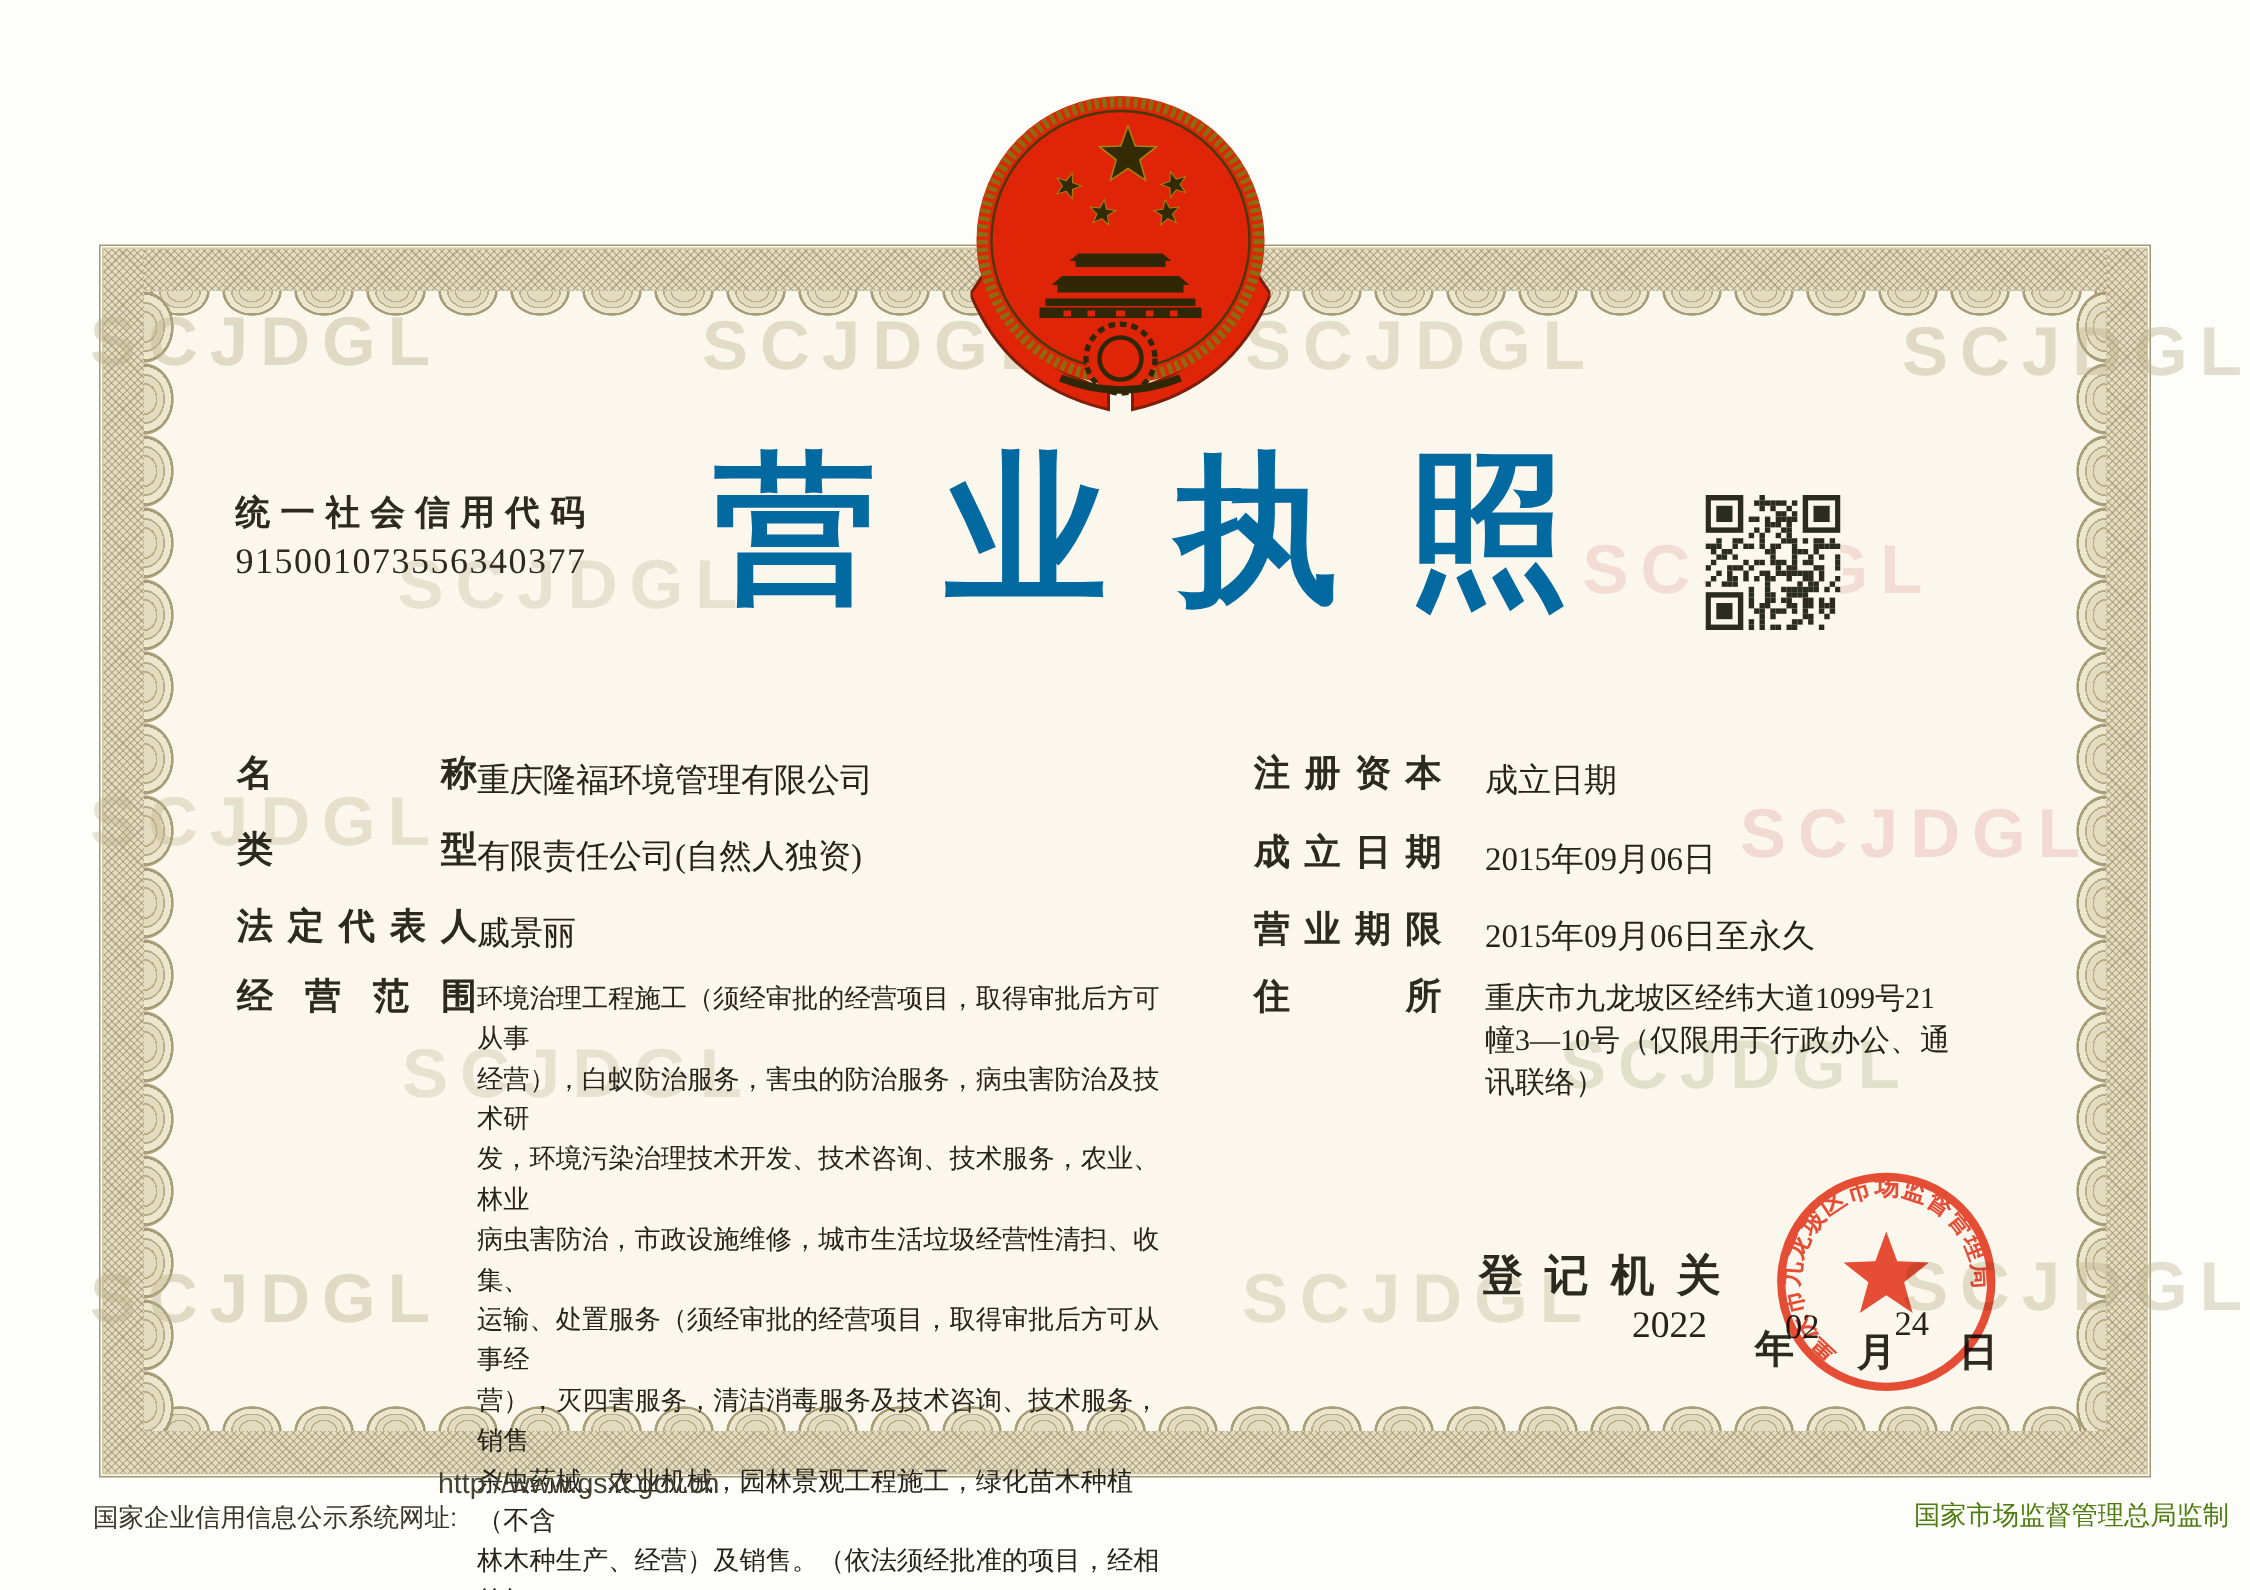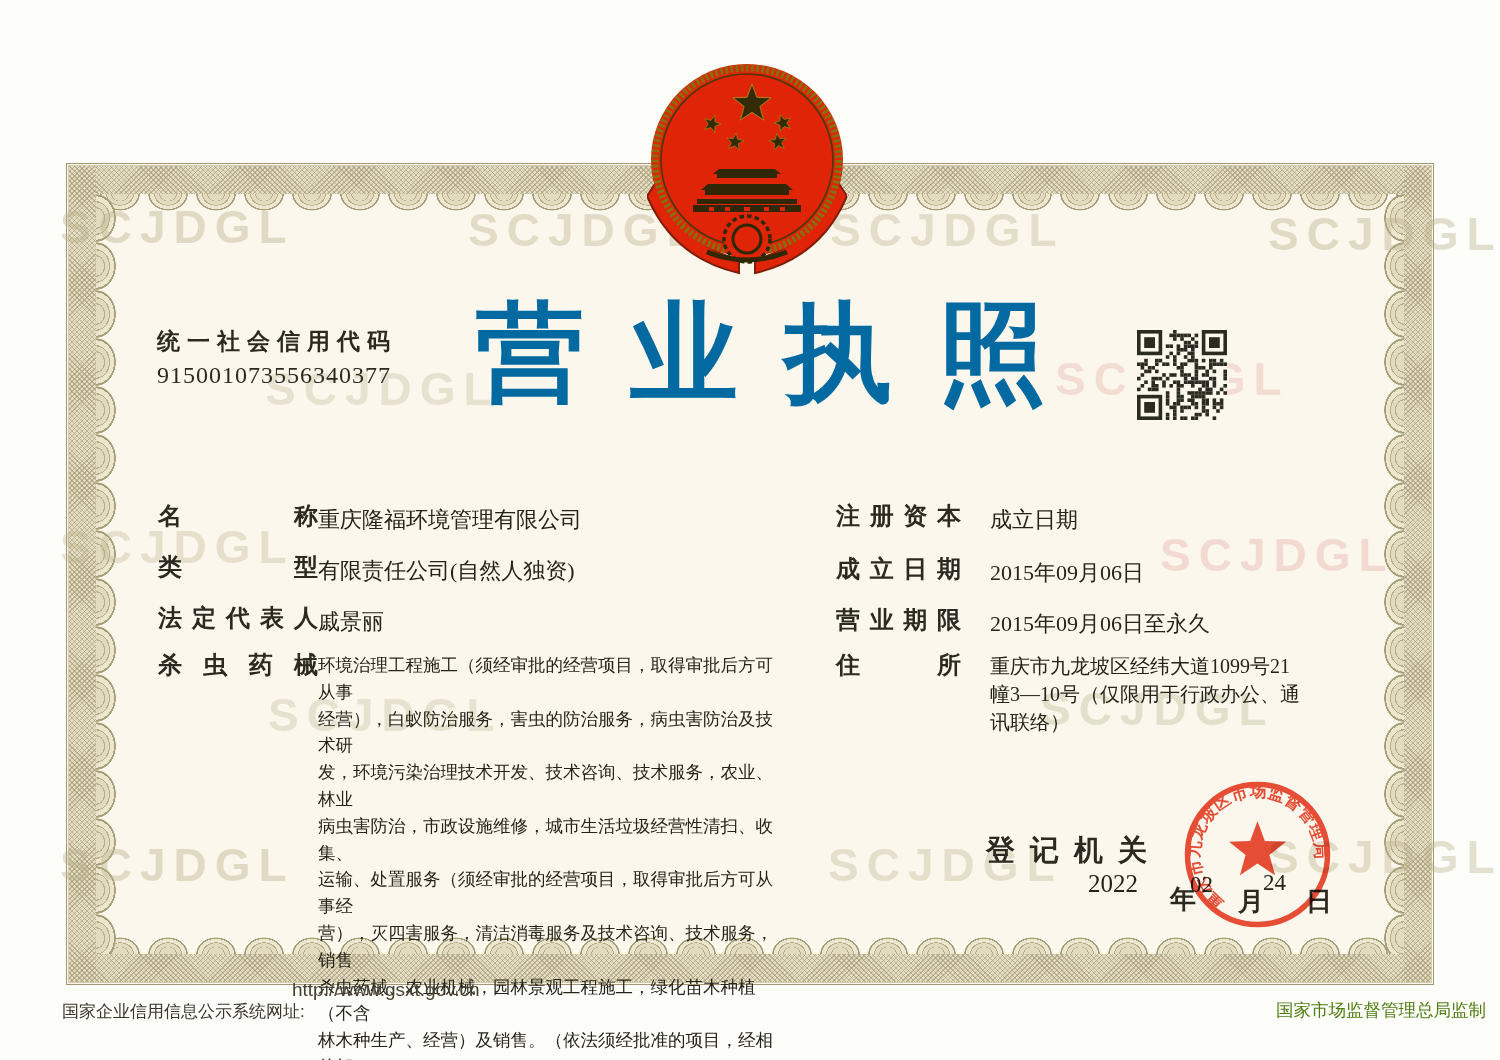--- a/index.html
+++ b/index.html
@@ -349,21 +349,21 @@
         <rect x="3.6" y="68.4" width="18" height="18" fill="#fbf7ec"></rect>
         <rect x="7.2" y="72" width="10.8" height="10.8" fill="#2b2b22"></rect>
       </svg>
 
     <div class="flabel lv" style="top:503px;">名称</div>
     <div class="fvalue lval" style="top:505px;">重庆隆福环境管理有限公司</div>
     <div class="flabel lv" style="top:554px;">类型</div>
     <div class="fvalue lval" style="top:556px;">有限责任公司(自然人独资)</div>
     <div class="flabel lv" style="top:605px;">法定代表人</div>
     <div class="fvalue lval" style="top:607px;">戚景丽</div>
-    <div class="flabel lv" style="top:652px;">杀虫药械</div>
+    <div class="flabel lv" style="top:652px;">经营范围</div>
     <div class="fvalue lval scope pre" style="top:652px;">环境治理工程施工（须经审批的经营项目，取得审批后方可从事
 经营），白蚁防治服务，害虫的防治服务，病虫害防治及技术研
 发，环境污染治理技术开发、技术咨询、技术服务，农业、林业
 病虫害防治，市政设施维修，城市生活垃圾经营性清扫、收集、
 运输、处置服务（须经审批的经营项目，取得审批后方可从事经
 营），灭四害服务，清洁消毒服务及技术咨询、技术服务，销售
 杀虫药械、农业机械，园林景观工程施工，绿化苗木种植（不含
 林木种生产、经营）及销售。（依法须经批准的项目，经相关部
 门批准后方可开展经营活动）。</div>
 

